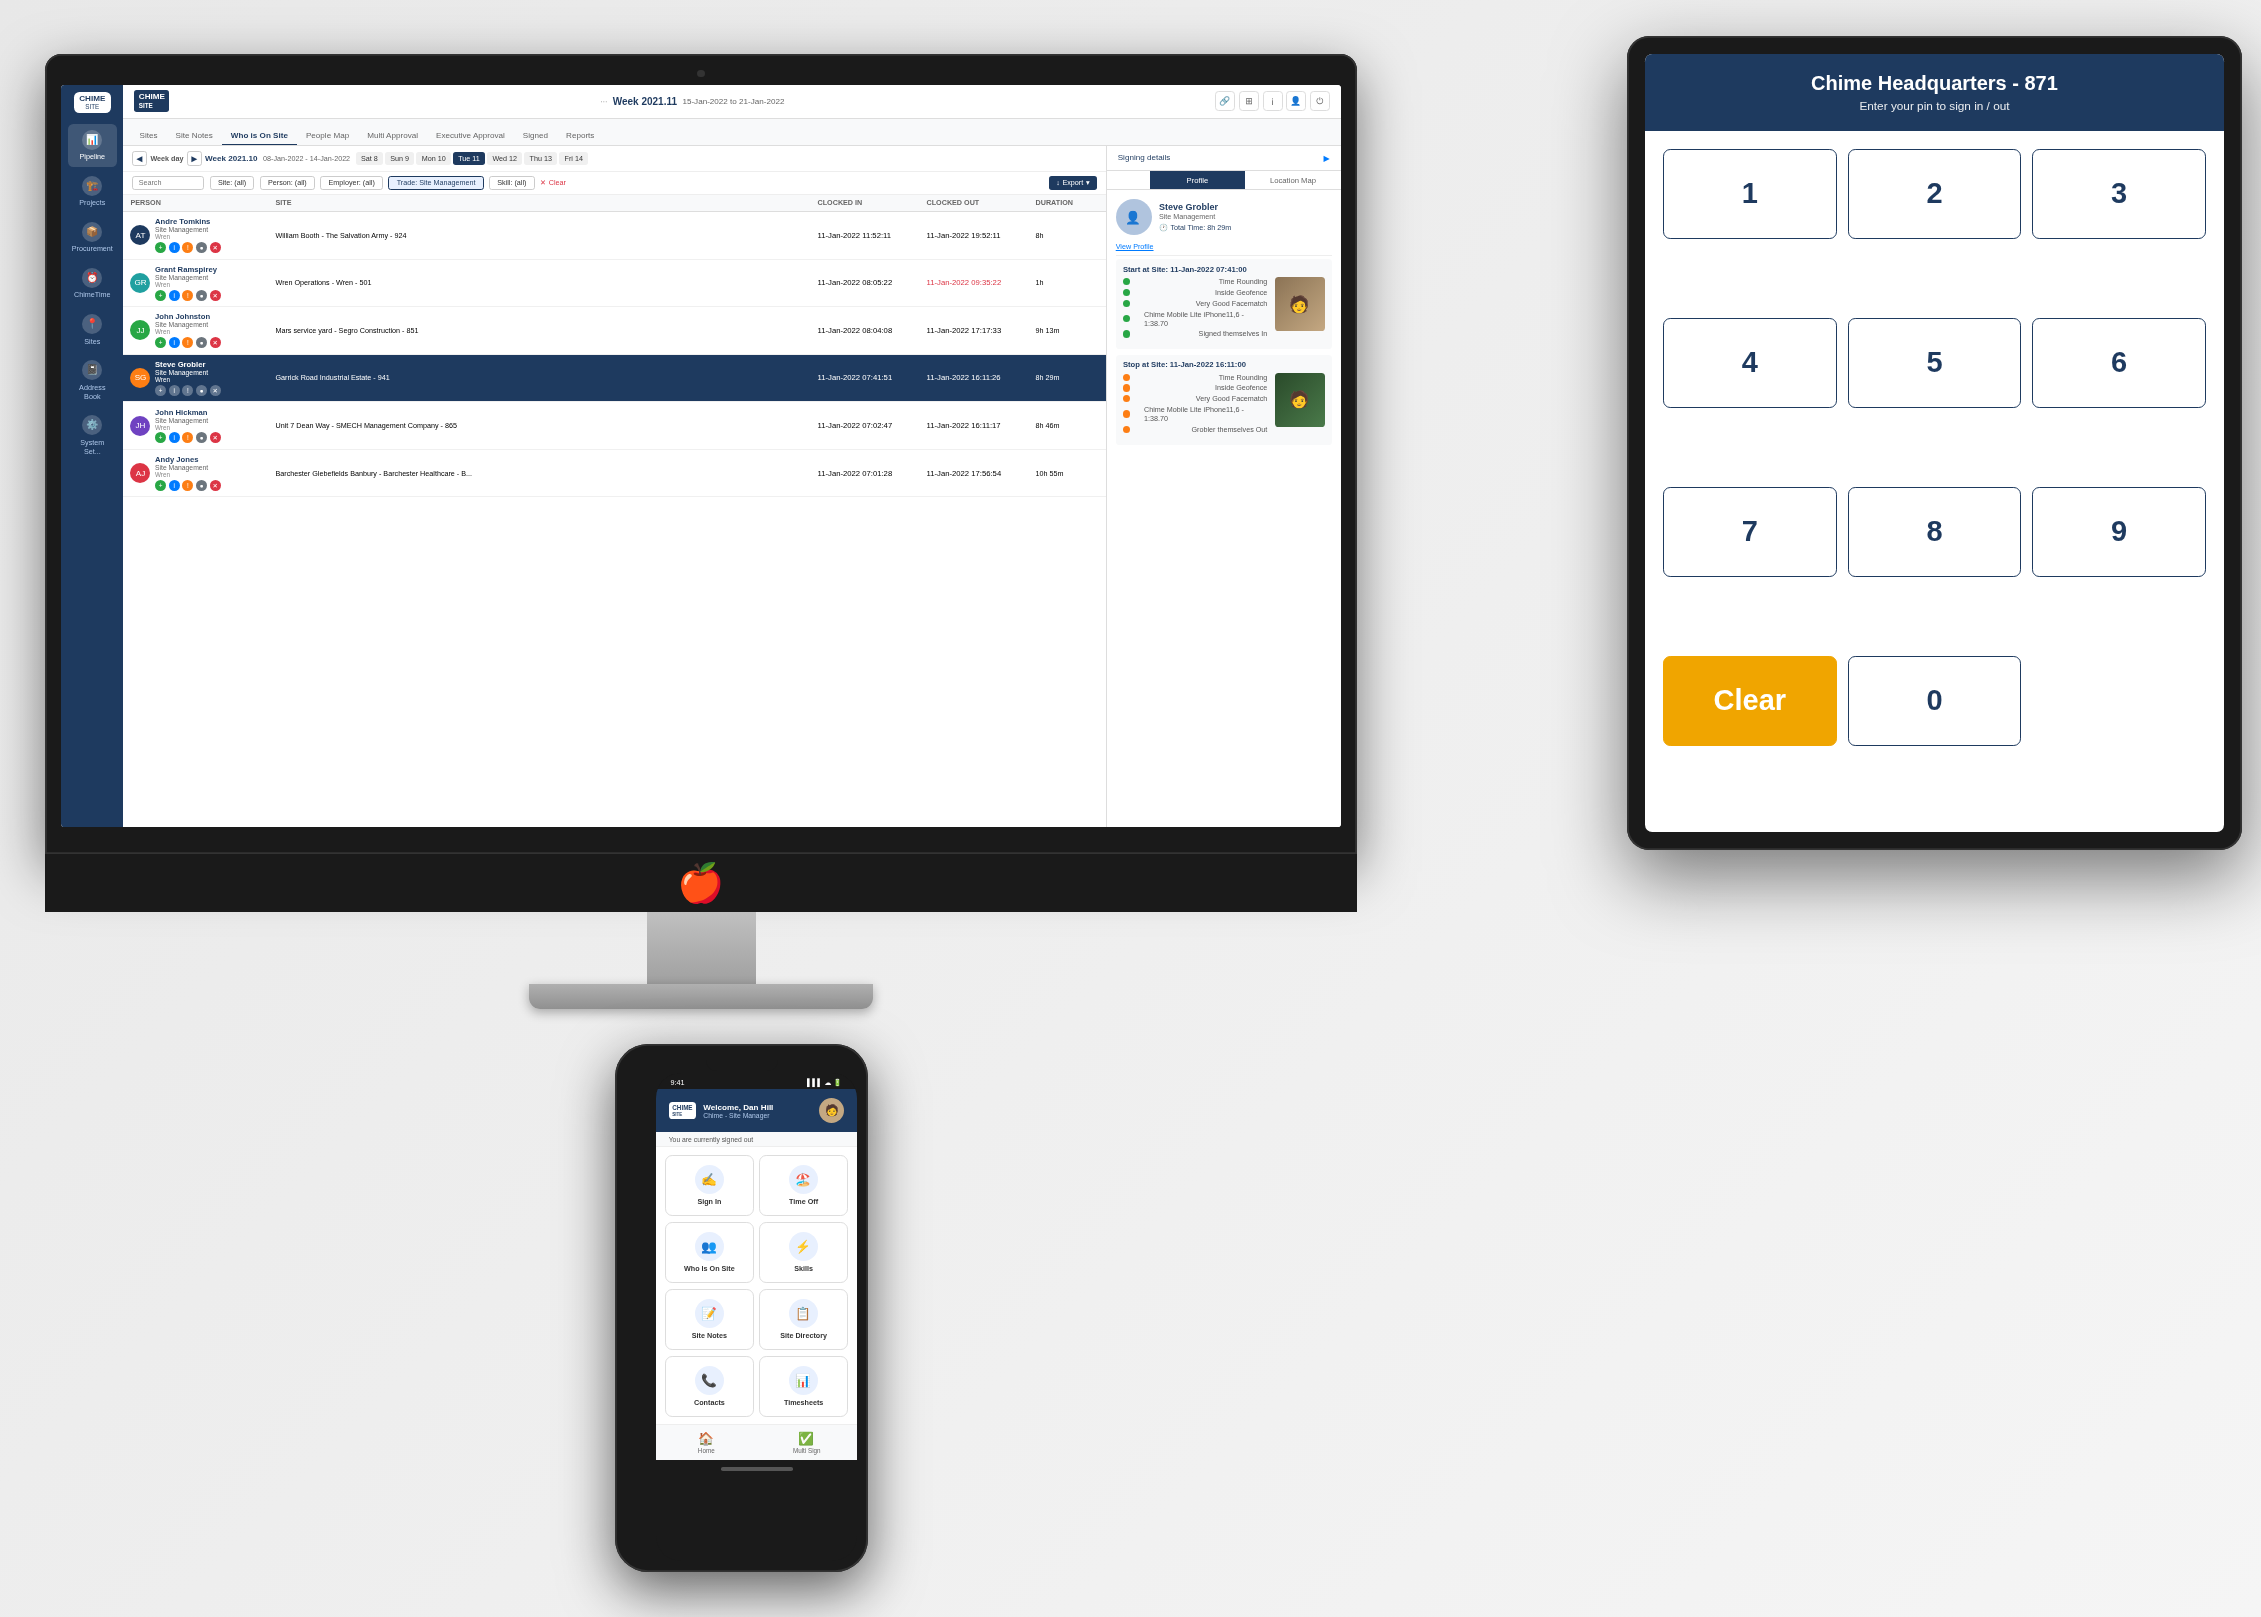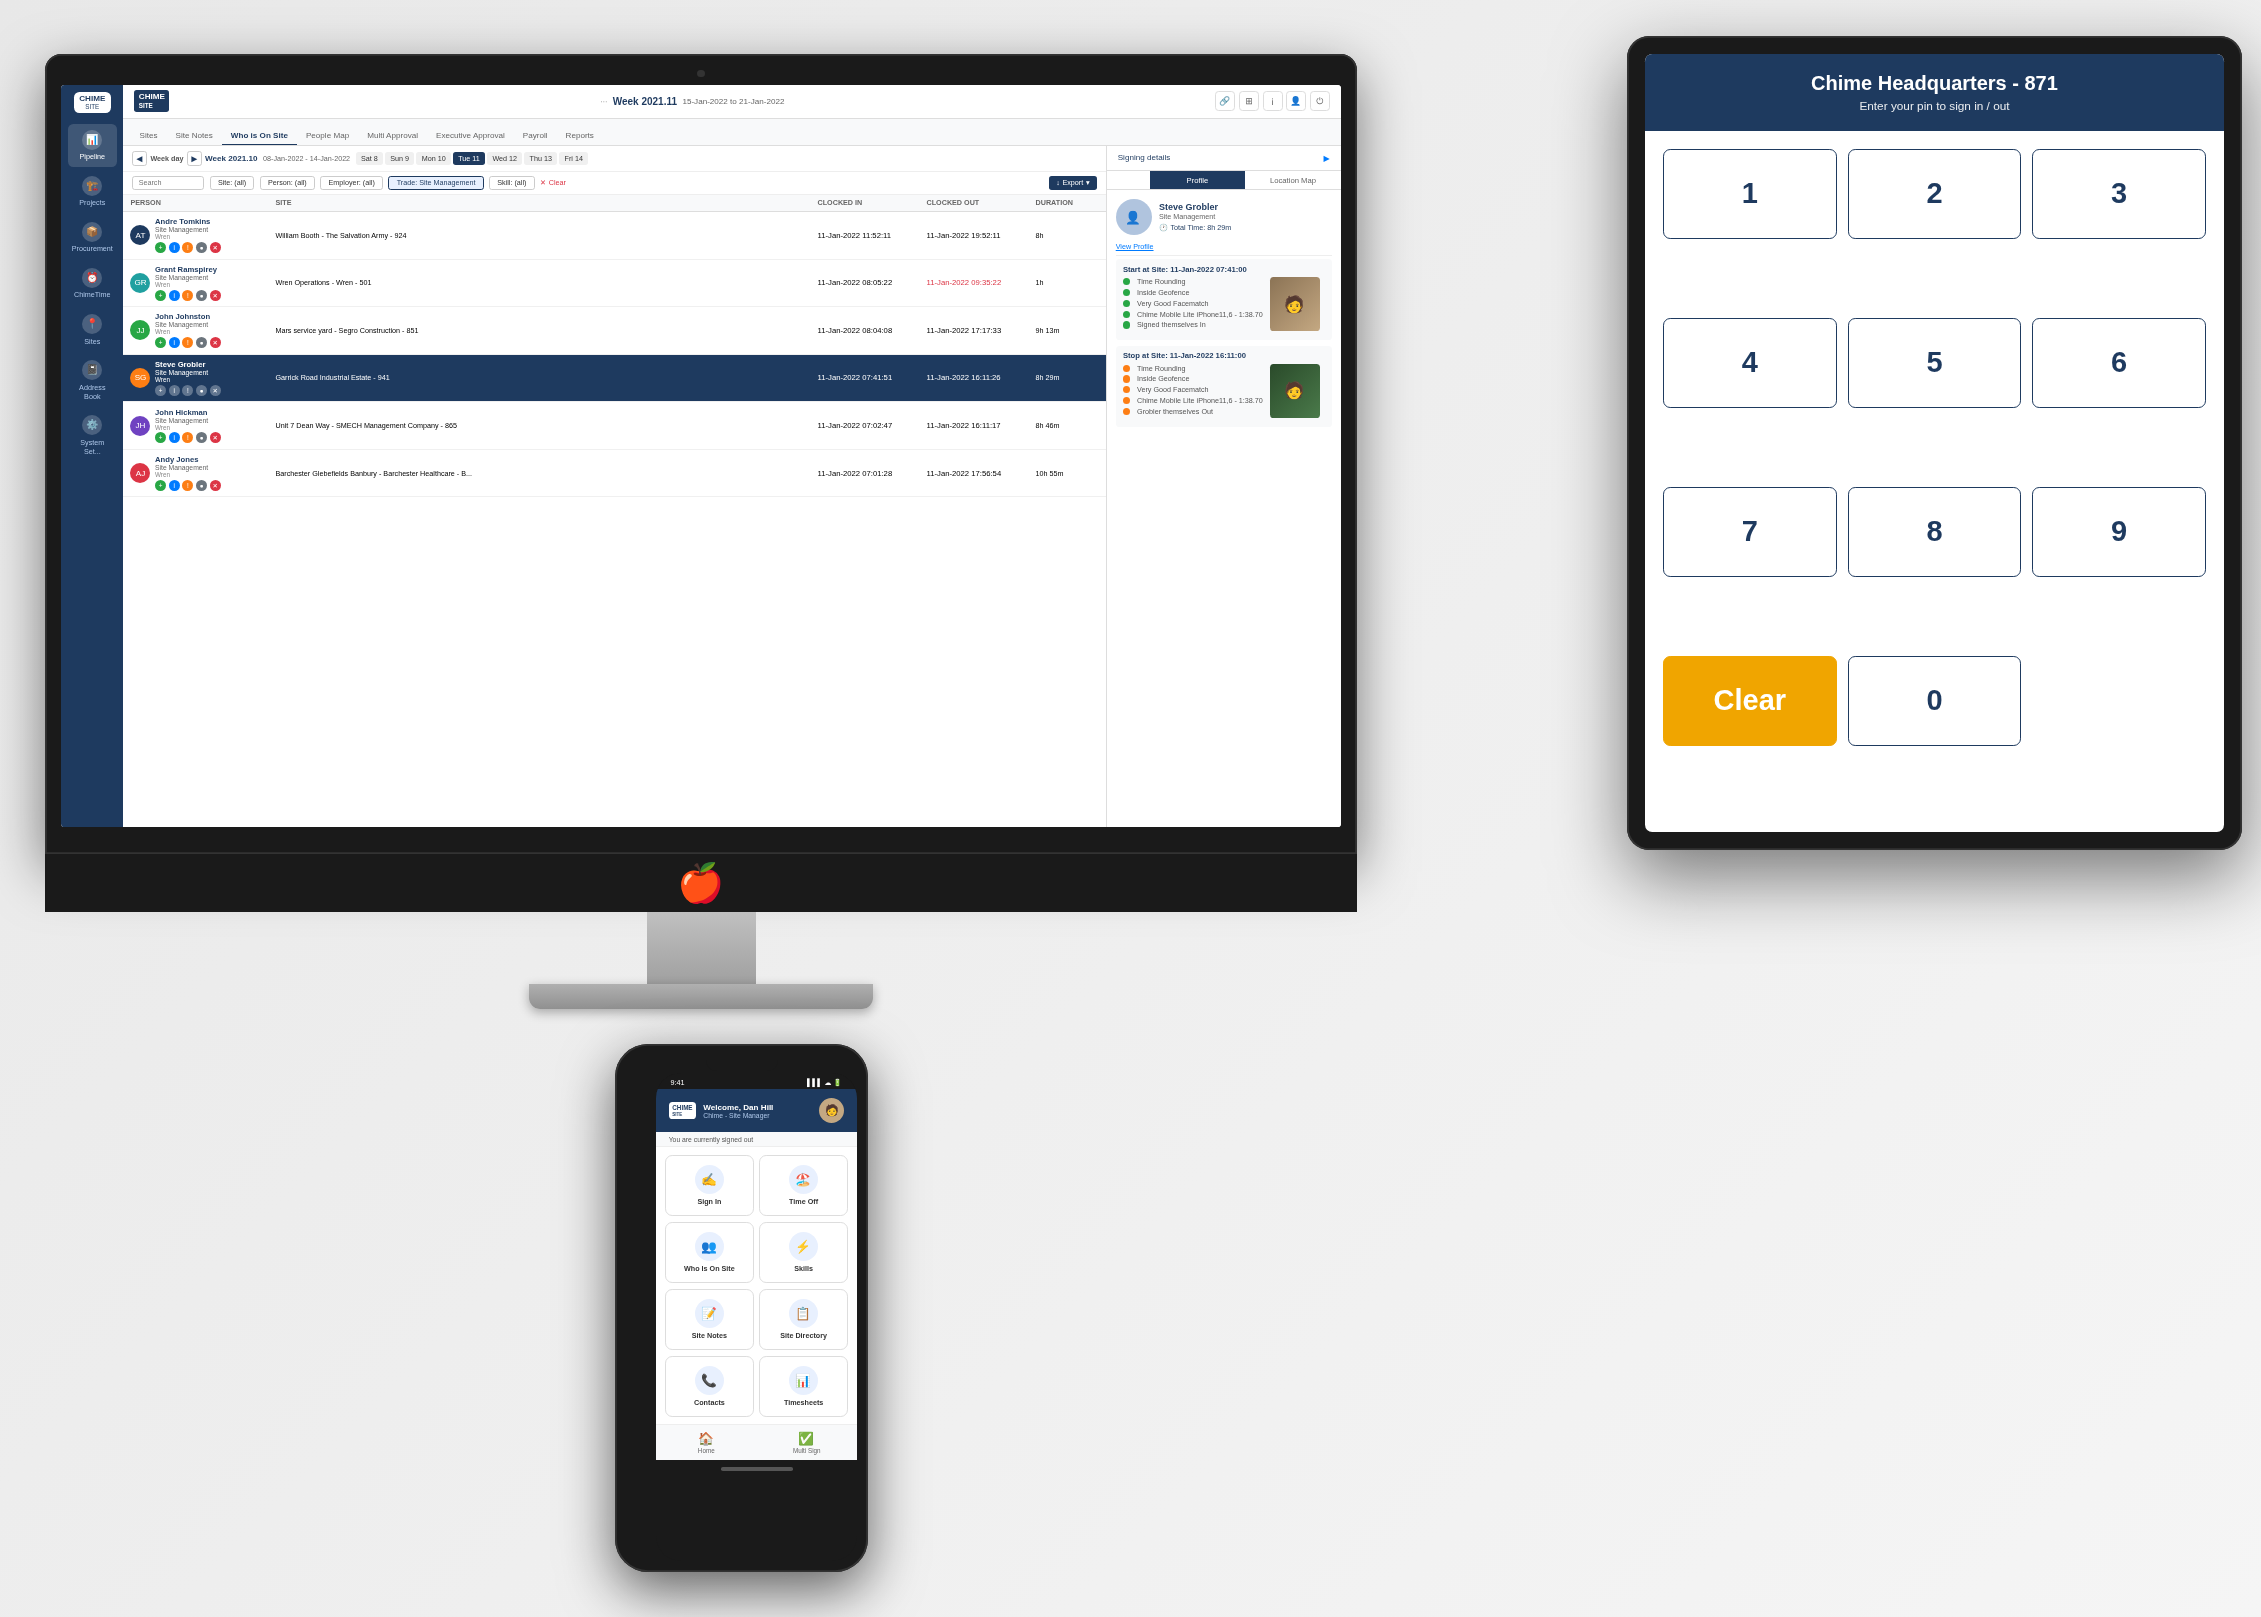--- a/index.html
+++ b/index.html
@@ -504,23 +504,24 @@
     .sign-event-title {
       font-weight: 600;
       color: #1e3a5f;
       margin-bottom: 3.6px;
       font-size: 7.7px;
     }
 
     .sign-event-item {
       display: flex;
       align-items: center;
-      gap: 7px;
+      gap: 14px;
       color: #555;
       margin-bottom: 1.8px;
+      justify-content: space-between;
     }
 
     .sign-event-dot {
       width: 7.2px;
       height: 7.2px;
       border-radius: 50%;
       flex-shrink: 0;
     }
 
     .dot-green { background: #28a745; }
@@ -856,21 +857,21 @@
               </div>
             </div>
 
             <div class="app-nav">
               <div class="nav-tab">Sites</div>
               <div class="nav-tab">Site Notes</div>
               <div class="nav-tab active">Who is On Site</div>
               <div class="nav-tab">People Map</div>
               <div class="nav-tab">Multi Approval</div>
               <div class="nav-tab">Executive Approval</div>
-              <div class="nav-tab">Payroll</div>
+              <div class="nav-tab">Signed</div>
               <div class="nav-tab">Reports</div>
             </div>
 
             <div class="app-content">
               <div class="content-left">
 
                 <div class="content-toolbar">
                   <div class="week-selector">
                     <div class="week-nav-btn">◀</div>
                     <span style="font-size:7.2px;color:#555;">Week day</span>

